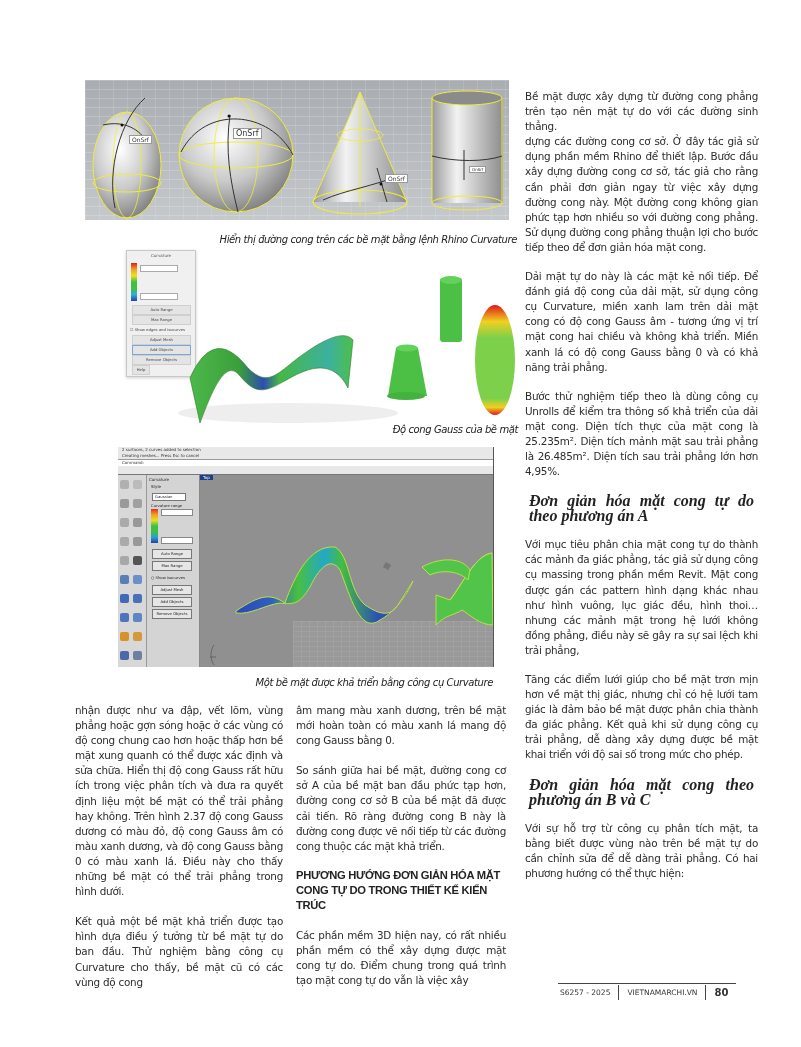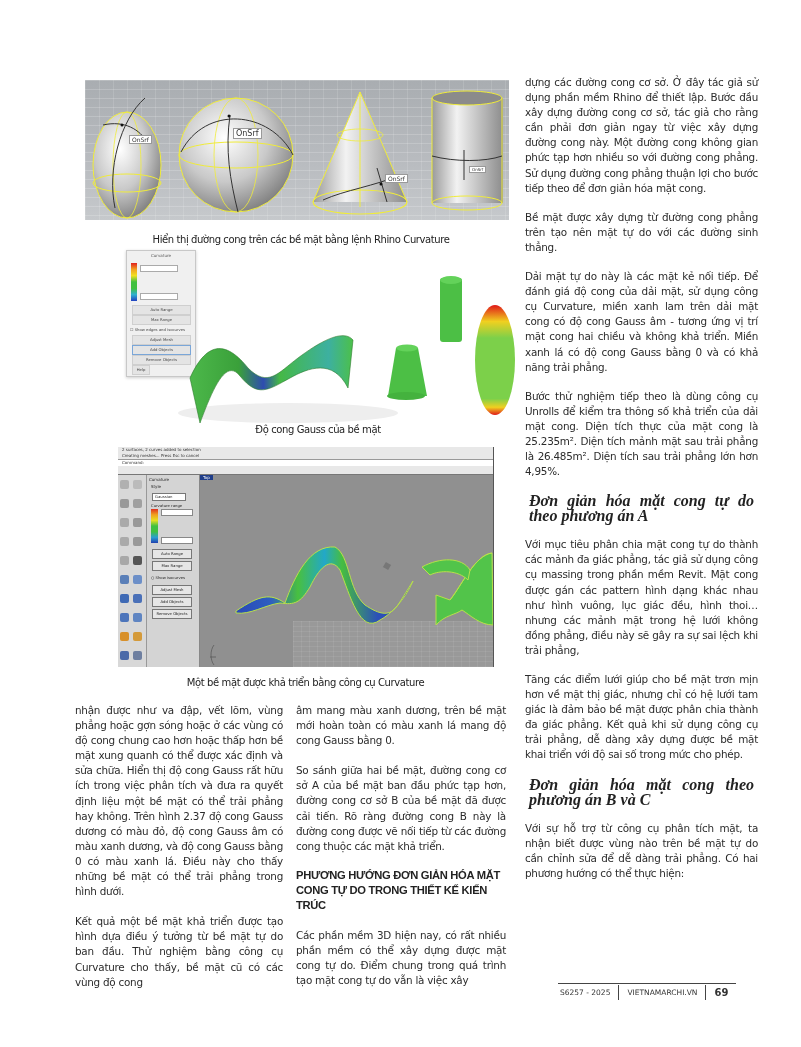--- a/index.html
+++ b/index.html
@@ -1,20 +1,20 @@
 <!DOCTYPE html>
 <html><head>
 <meta charset="utf-8">
 <style>
   html, body { margin: 0; padding: 0; background: #ffffff; }
   body { width: 801px; height: 1047px; position: relative; overflow: hidden;
          font-family: "DejaVu Sans", "Liberation Sans", sans-serif; color: #2b2b2b; }
   .abs { position: absolute; }
   .para { font-size: 10.4px; line-height: 15.1px; text-align: justify; letter-spacing: -0.25px; margin: 0; }
-  .cap { font-size: 10px; text-align: center; letter-spacing: -0.4px; color: #222; }
+  .cap { font-size: 10px; font-style: italic; text-align: right; letter-spacing: -0.4px; color: #222; }
   .h-bold { font-family: "Liberation Sans", sans-serif; font-weight: bold; font-size: 11.2px; line-height: 15px; letter-spacing: -0.3px; color: #222; margin: 0; }
   .h-it { font-family: "Liberation Serif", serif; font-weight: bold; font-style: italic; font-size: 16px; line-height: 15px; color: #222; margin: 4px; text-align: justify; }
 
   
   .fig1 { left: 85px; top: 80px; width: 424px; height: 140px; overflow: hidden;
           background: linear-gradient(180deg,#a9adb1 0%,#b9bcc0 60%,#c6c9cc 100%); }
   .fig1 .grid { position: absolute; inset: 0;
     background-image: linear-gradient(rgba(255,255,255,.18) 1px, transparent 1px),
                       linear-gradient(90deg, rgba(255,255,255,.12) 1px, transparent 1px);
     background-size: 14px 9px; }
@@ -228,28 +228,28 @@
 </div>
 
 <div class="abs" style="left:296px;top:703px;width:210px">
   <p class="para">âm mang màu xanh dương, trên bề mặt mới hoàn toàn có màu xanh lá mang độ cong Gauss bằng 0.</p>
   <p class="para" style="margin-top:15px">So sánh giữa hai bề mặt, đường cong cơ sở A của bề mặt ban đầu phức tạp hơn, đường cong cơ sở B của bề mặt đã được cải tiến. Rõ ràng đường cong B này là đường cong được vẽ nối tiếp từ các đường cong thuộc các mặt khả triển.</p>
   <h3 class="h-bold" style="margin-top:14px">PHƯƠNG HƯỚNG ĐƠN GIẢN HÓA MẶT CONG TỰ DO TRONG THIẾT KẾ KIẾN TRÚC</h3>
   <p class="para" style="margin-top:15px">Các phần mềm 3D hiện nay, có rất nhiều phần mềm có thể xây dựng được mặt cong tự do. Điểm chung trong quá trình tạo mặt cong tự do vẫn là việc xây</p>
 </div>
 
 <div class="abs" style="left:525px;top:75px;width:233px">
+  <p class="para" style="margin-top:14px">Bề mặt được xây dựng từ đường cong phẳng trên tạo nên mặt tự do với các đường sinh thẳng.</p>
   <p class="para">dựng các đường cong cơ sở. Ở đây tác giả sử dụng phần mềm Rhino để thiết lập. Bước đầu xây dựng đường cong cơ sở, tác giả cho rằng cần phải đơn giản ngay từ việc xây dựng đường cong này. Một đường cong không gian phức tạp hơn nhiều so với đường cong phẳng. Sử dụng đường cong phẳng thuận lợi cho bước tiếp theo để đơn giản hóa mặt cong.</p>
-  <p class="para" style="margin-top:14px">Bề mặt được xây dựng từ đường cong phẳng trên tạo nên mặt tự do với các đường sinh thẳng.</p>
   <p class="para" style="margin-top:14px">Dải mặt tự do này là các mặt kẻ nối tiếp. Để đánh giá độ cong của dải mặt, sử dụng công cụ Curvature, miền xanh lam trên dải mặt cong có độ cong Gauss âm - tương ứng vị trí mặt cong hai chiều và không khả triển. Miền xanh lá có độ cong Gauss bằng 0 và có khả năng trải phẳng.</p>
   <p class="para" style="margin-top:14px">Bước thử nghiệm tiếp theo là dùng công cụ Unrolls để kiểm tra thông số khả triển của dải mặt cong. Diện tích thực của mặt cong là 25.235m². Diện tích mảnh mặt sau trải phẳng là 26.485m². Diện tích sau trải phẳng lớn hơn 4,95%.</p>
   <h4 class="h-it" style="margin-top:14px">Đơn giản hóa mặt cong tự do theo phương án A</h4>
   <p class="para" style="margin-top:14px">Với mục tiêu phân chia mặt cong tự do thành các mảnh đa giác phẳng, tác giả sử dụng công cụ massing trong phần mềm Revit. Mặt cong được gán các pattern hình dạng khác nhau như hình vuông, lục giác đều, hình thoi… nhưng các mảnh mặt trong hệ lưới không đồng phẳng, điều này sẽ gây ra sự sai lệch khi trải phẳng,</p>
   <p class="para" style="margin-top:14px">Tăng các điểm lưới giúp cho bề mặt trơn mịn hơn về mặt thị giác, nhưng chỉ có hệ lưới tam giác là đảm bảo bề mặt được phân chia thành đa giác phẳng. Kết quả khi sử dụng công cụ trải phẳng, dễ dàng xây dựng được bề mặt khai triển với độ sai số trong mức cho phép.</p>
   <h4 class="h-it" style="margin-top:14px">Đơn giản hóa mặt cong theo phương án B và C</h4>
-  <p class="para" style="margin-top:14px">Với sự hỗ trợ từ công cụ phân tích mặt, ta nhận biết được vùng nào trên bề mặt tự do cần chỉnh sửa để dễ dàng trải phẳng. Có hai phương hướng có thể thực hiện:</p>
+  <p class="para" style="margin-top:14px">Với sự hỗ trợ từ công cụ phân tích mặt, ta bằng biết được vùng nào trên bề mặt tự do cần chỉnh sửa để dễ dàng trải phẳng. Có hai phương hướng có thể thực hiện:</p>
 </div>
 
 <div class="abs footer">
   <span class="cell">S6257 - 2025</span>
   <span class="cell">VIETNAMARCHI.VN</span>
-  <span class="cell pg">69</span>
+  <span class="cell pg">80</span>
 </div>
 
 </body></html>

